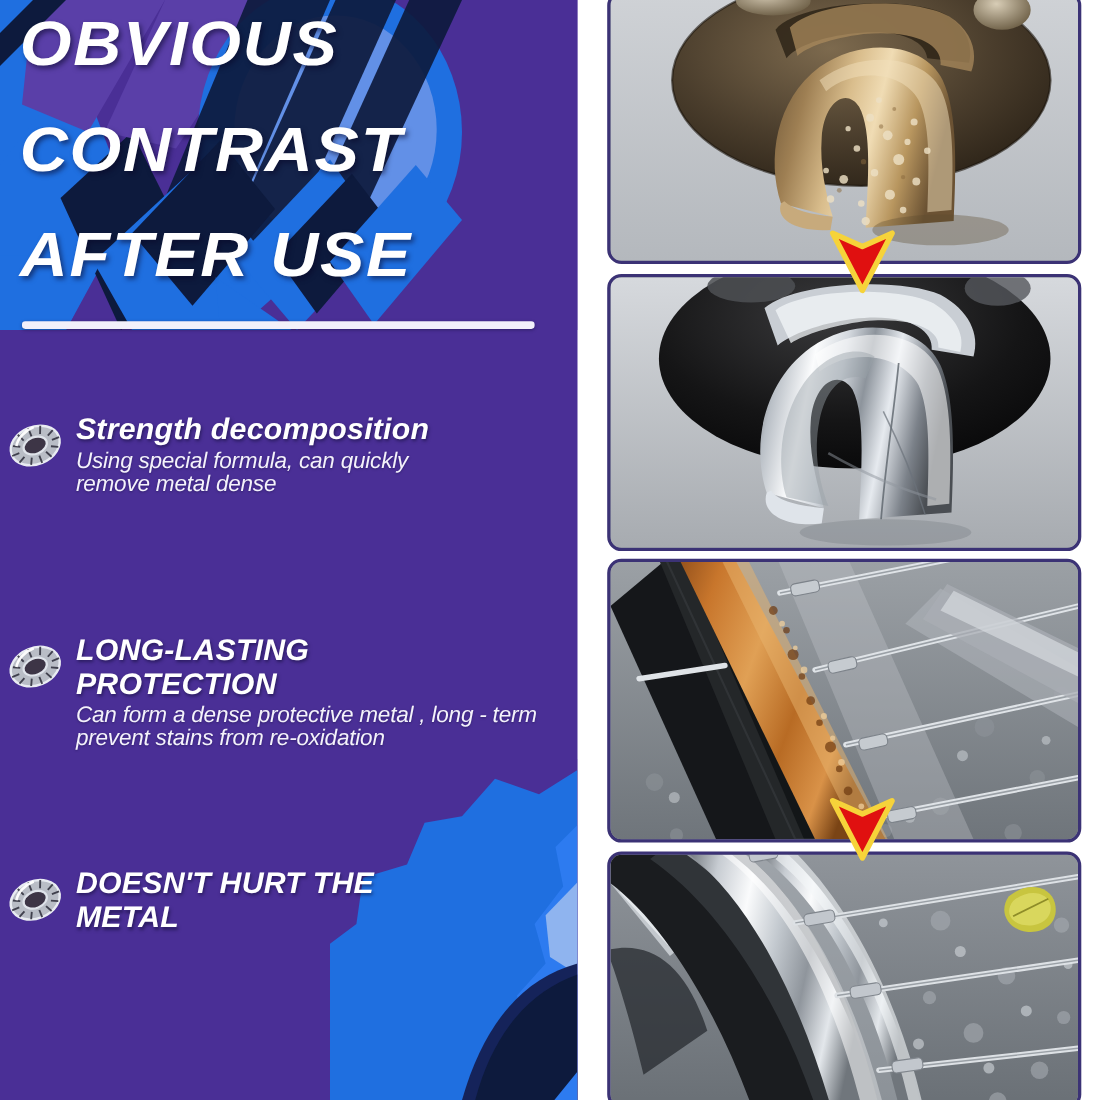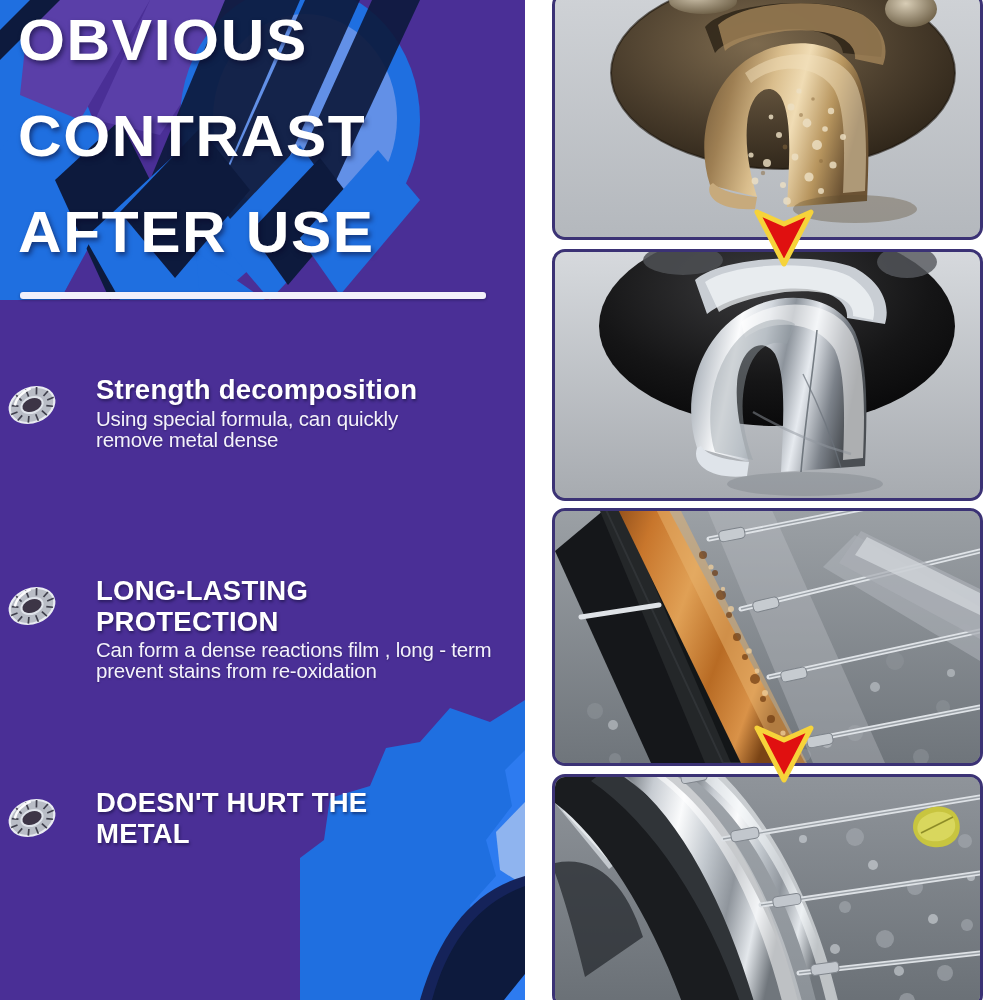--- a/index.html
+++ b/index.html
@@ -1,18 +1,18 @@
 <!DOCTYPE html>
 <html><head>
 <meta charset="utf-8">
 <style>
   html,body{margin:0;padding:0;background:#ffffff;}
   body{width:1000px;height:1000px;overflow:hidden;font-family:"Liberation Sans",sans-serif;}
 
-  #stage{position:relative;width:1000px;height:1000px;background:#ffffff;overflow:hidden;}
+  #stage{position:relative;width:1000px;height:1000px;background:#ffffff;overflow:hidden;font-style:italic;}
 
   
   #left-panel{
     position:absolute;left:0;top:0;width:525px;height:1000px;
     background:#4a2f96;overflow:hidden;
   }
   #deco-top,#deco-bottom{position:absolute;overflow:hidden;}
   #deco-top{left:0;top:0;width:525px;height:300px;}
   #deco-bottom{left:300px;top:690px;width:225px;height:310px;}
 
@@ -34,21 +34,21 @@
     box-shadow:0 1px 3px rgba(10,8,40,.4);
   }
 
   
   .feature{position:absolute;left:0;width:525px;z-index:6;}
   #feat0{top:375px;}
   #feat1{top:576px;}
   #feat2{top:788px;}
 
   .feat-icon{position:absolute;left:4px;top:2px;width:56px;height:56px;}
-  .feat-body{margin-left:96px;padding-right:12px;}
+  .feat-body{margin-left:69px;padding-right:12px;}
 
   .feat-title{
     color:#ffffff;font-weight:bold;
     font-size:27px;line-height:1.13;letter-spacing:0.2px;
     transform:scaleX(1.02);transform-origin:left center;
     text-shadow:1px 2px 3px rgba(10,8,40,.5);
     margin:0 0 2px 0;white-space:pre-line;
   }
   .feat-desc{
     color:#f4f2fb;font-size:20.5px;line-height:1.04;
@@ -185,21 +185,21 @@
               </g>
               <ellipse cx="28" cy="28" rx="11" ry="7.5" fill="#3d3546"></ellipse>
               <ellipse cx="28" cy="28" rx="11" ry="7.5" fill="none" stroke="#dfe3ea" stroke-width="2"></ellipse>
               <path d="M 12,22 A 23,17 0 0 1 33,12" fill="none" stroke="#ffffff" stroke-width="2.4" opacity="0.95"></path>
             </g>
           </svg>
         </span>
         <div class="feat-body">
           <p class="feat-title">LONG-LASTING
 PROTECTION</p>
-          <p class="feat-desc">Can form a dense reactions film , long - term
+          <p class="feat-desc">Can form a dense protective metal , long - term
 prevent stains from re-oxidation</p>
         </div>
       </li>
 
       <li class="feature" id="feat2">
         <span class="feat-icon">
           <svg width="56" height="56" viewBox="0 0 56 56">
             <g transform="rotate(-22 28 28)">
               <ellipse cx="28" cy="28" rx="23" ry="17" fill="#b9bdc6"></ellipse>
               <ellipse cx="28" cy="28" rx="23" ry="17" fill="none" stroke="#e9ecf2" stroke-width="2.2"></ellipse>

